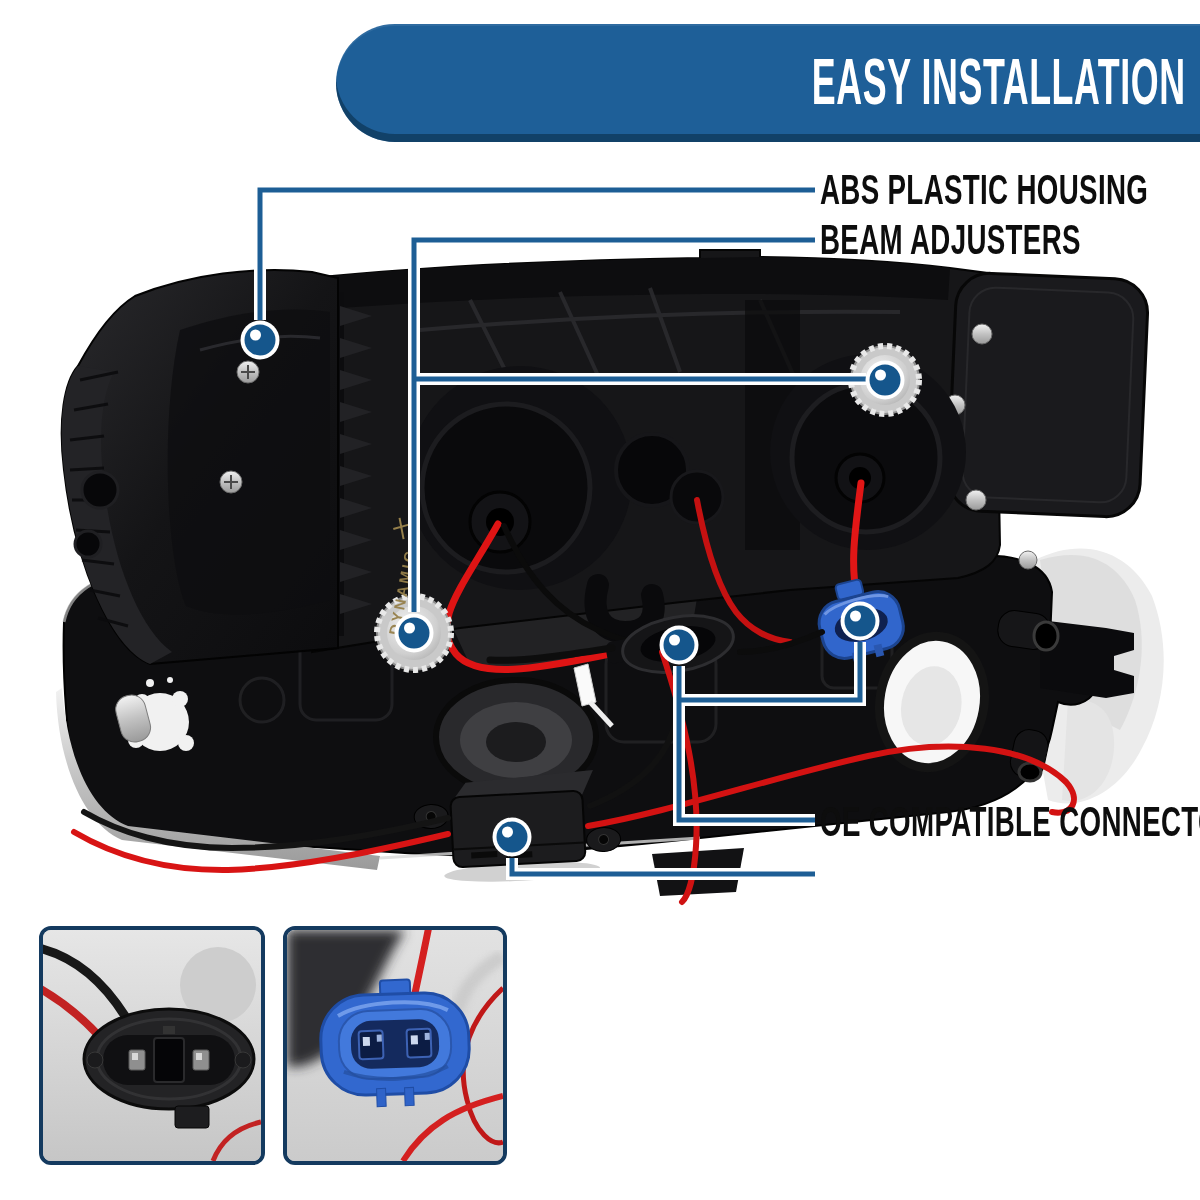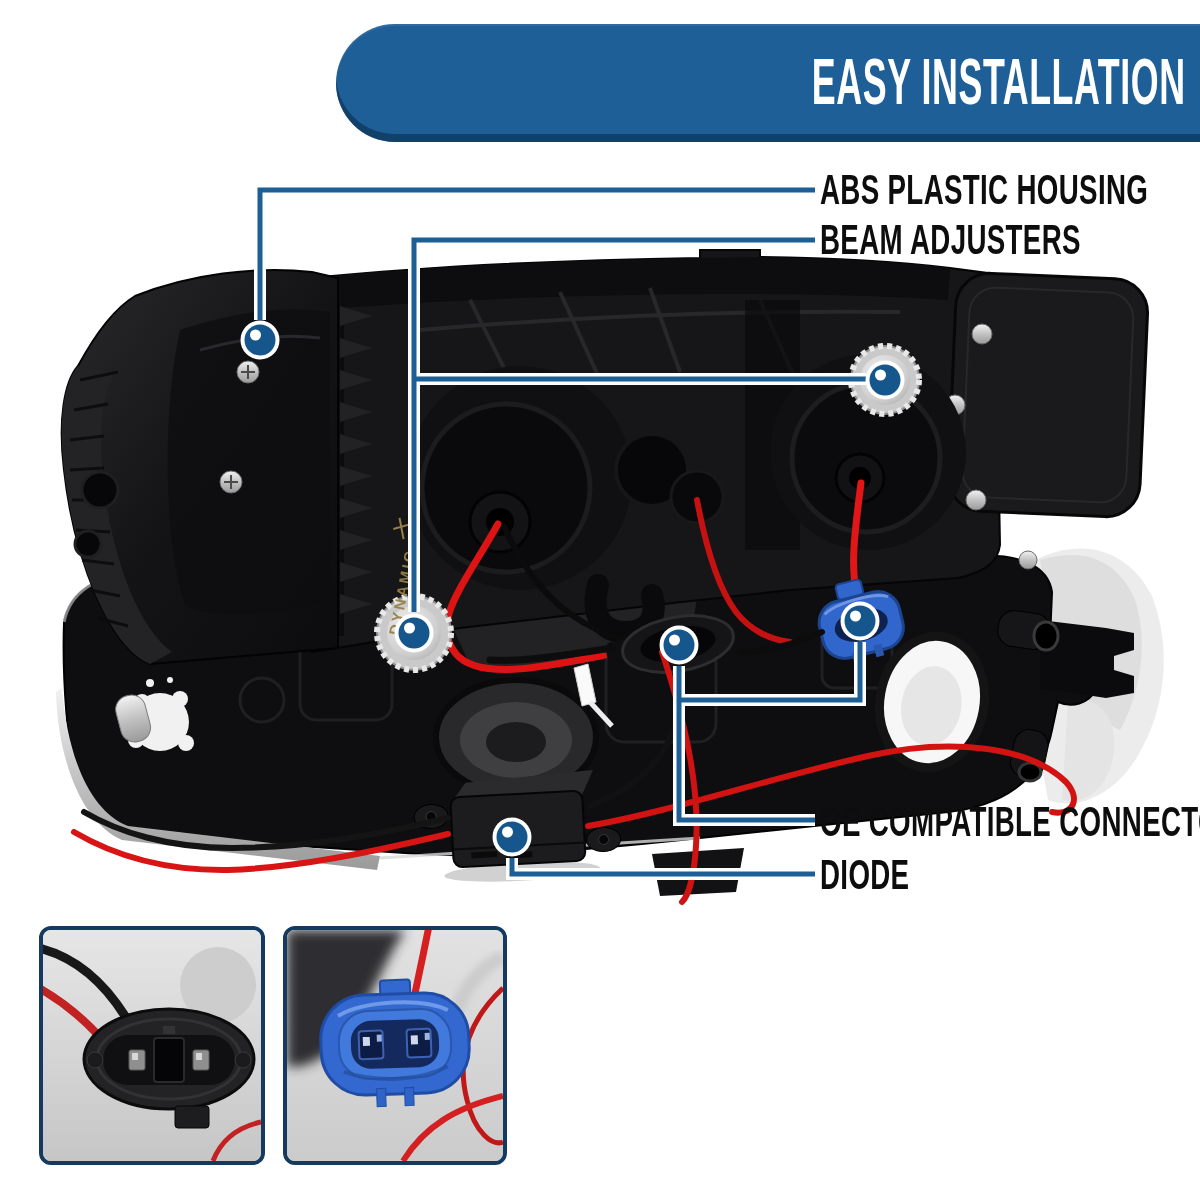--- a/index.html
+++ b/index.html
@@ -310,23 +310,20 @@
   </div>
 
   <div class="callout-label" id="label-abs">
     <span class="txt">ABS PLASTIC HOUSING</span>
   </div>
   <div class="callout-label" id="label-beam">
     <span class="txt">BEAM ADJUSTERS</span>
   </div>
   <div class="callout-label" id="label-oe">
     <span class="txt">OE COMPATIBLE CONNECTORS</span>
-  </div>
-  <div class="callout-label" id="label-diode">
-    <span class="txt">DIODE</span>
   </div>
 
   <div class="inset" id="inset1">
     <svg width="218" height="231" viewBox="0 0 218 231">
       <defs>
         <linearGradient id="ibg1" x1="0" y1="0" x2="0" y2="1">
           <stop offset="0" stop-color="#e6e6e6"></stop>
             <stop offset="1" stop-color="#c6c6c6"></stop>
         </linearGradient>
       </defs>

